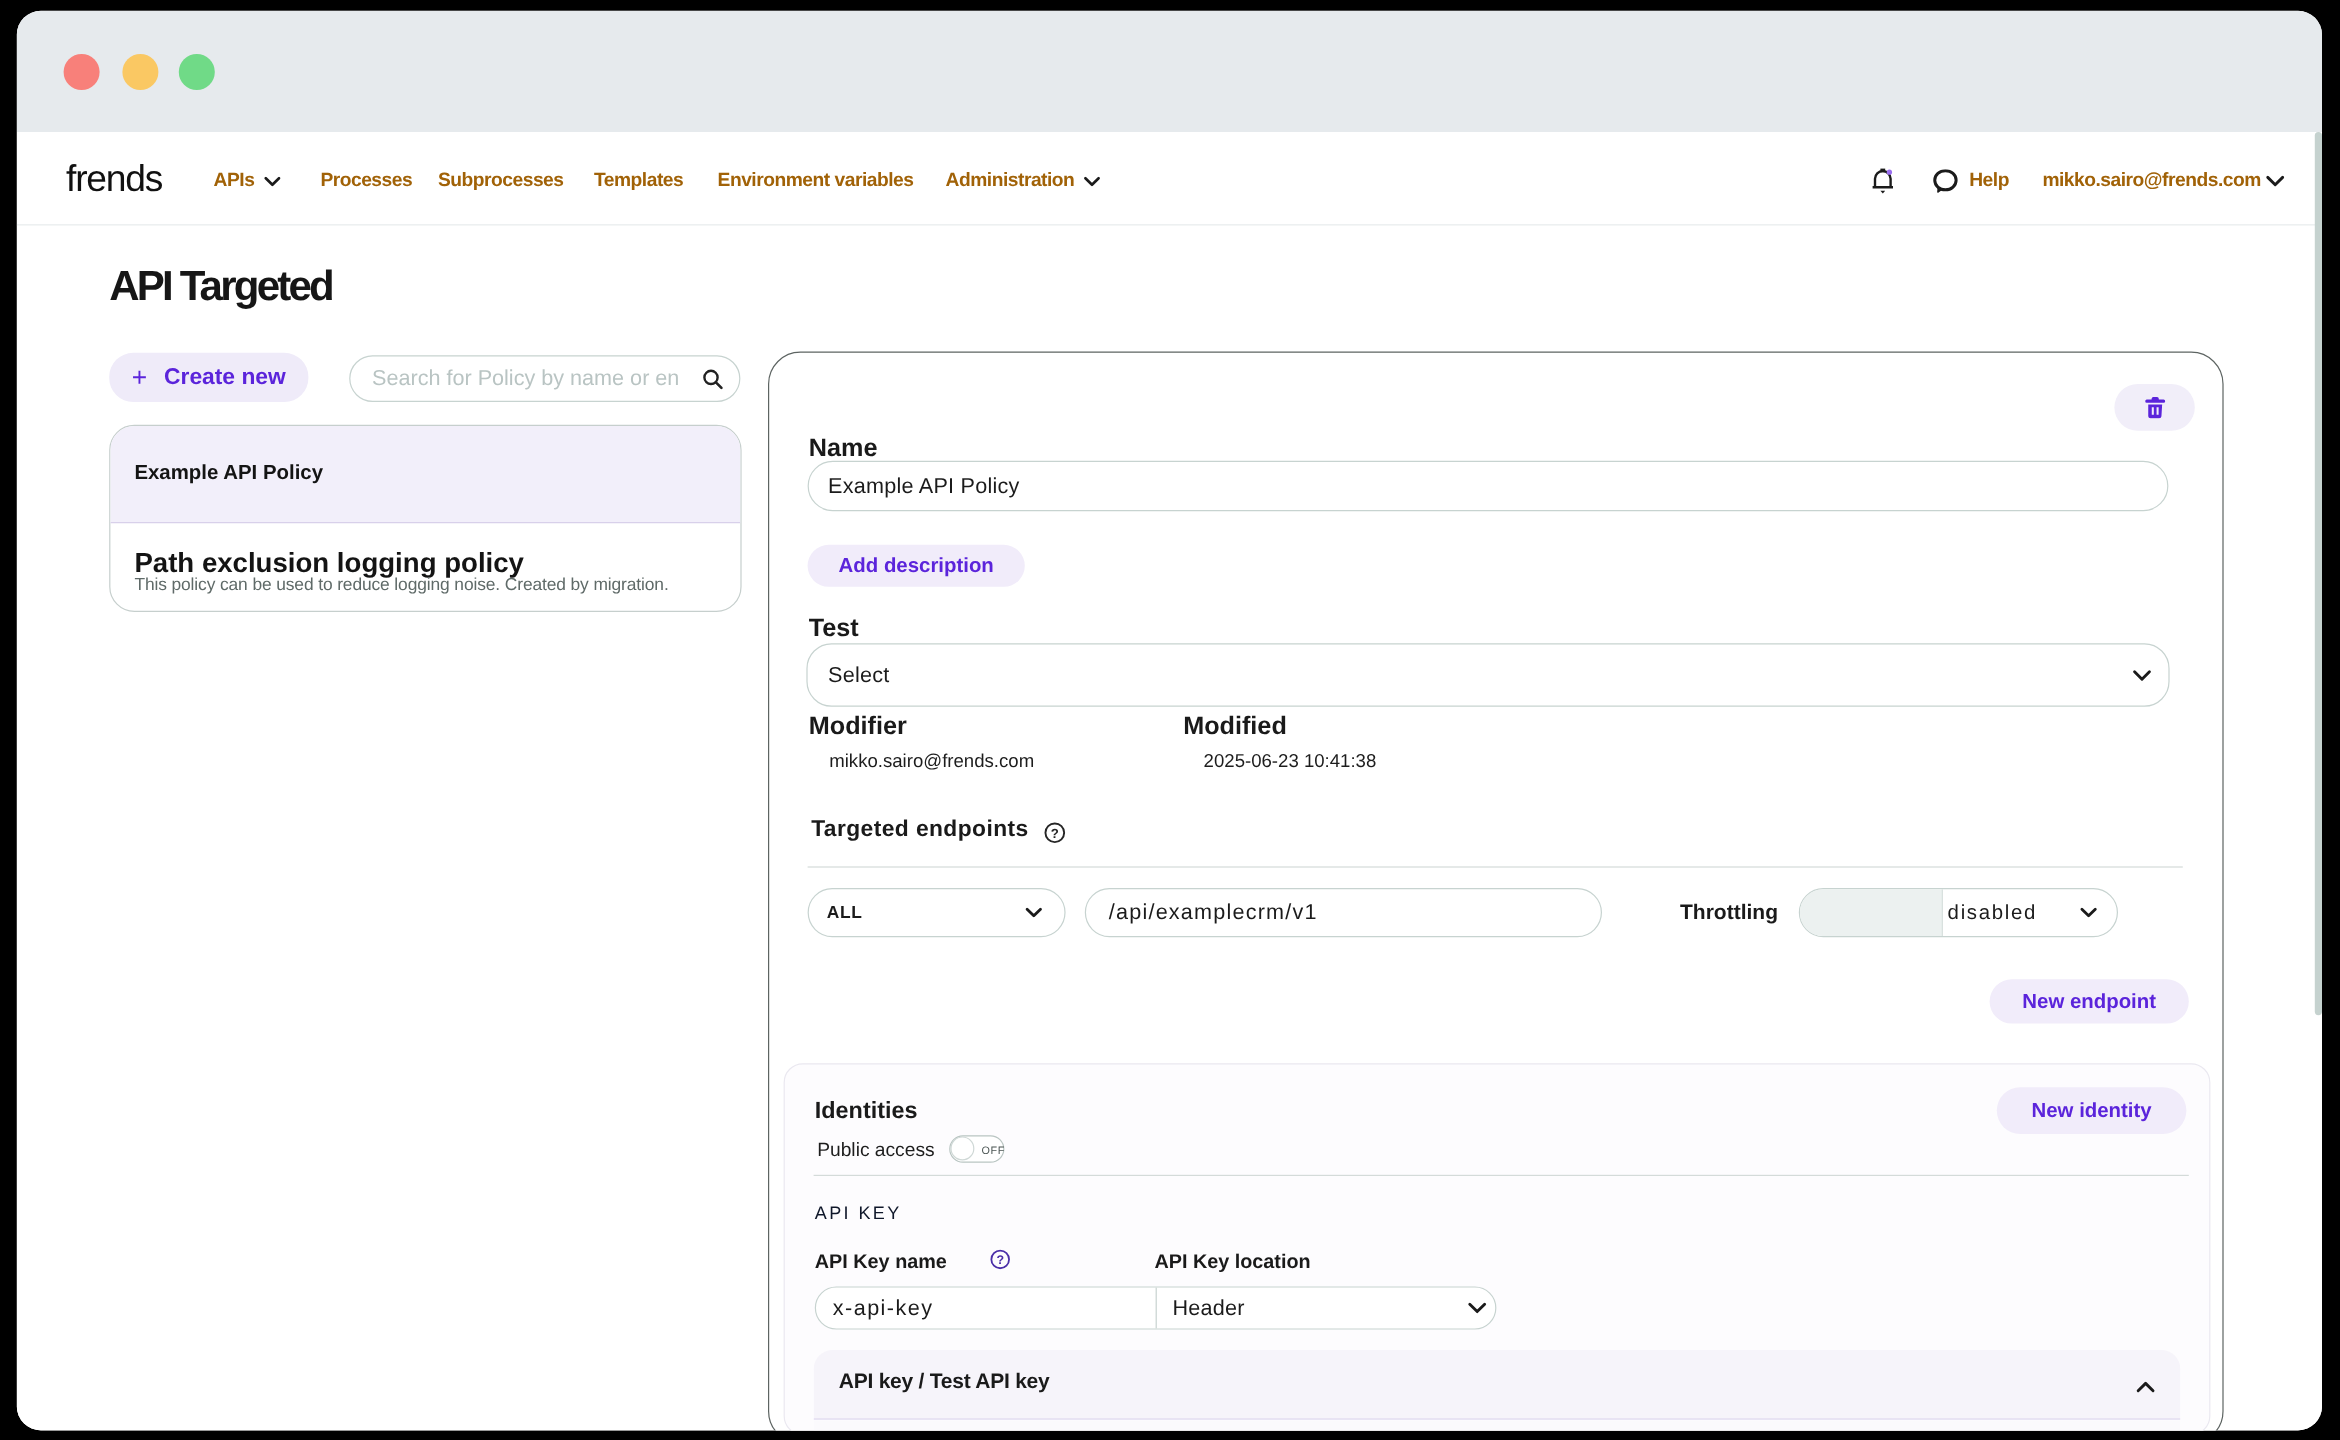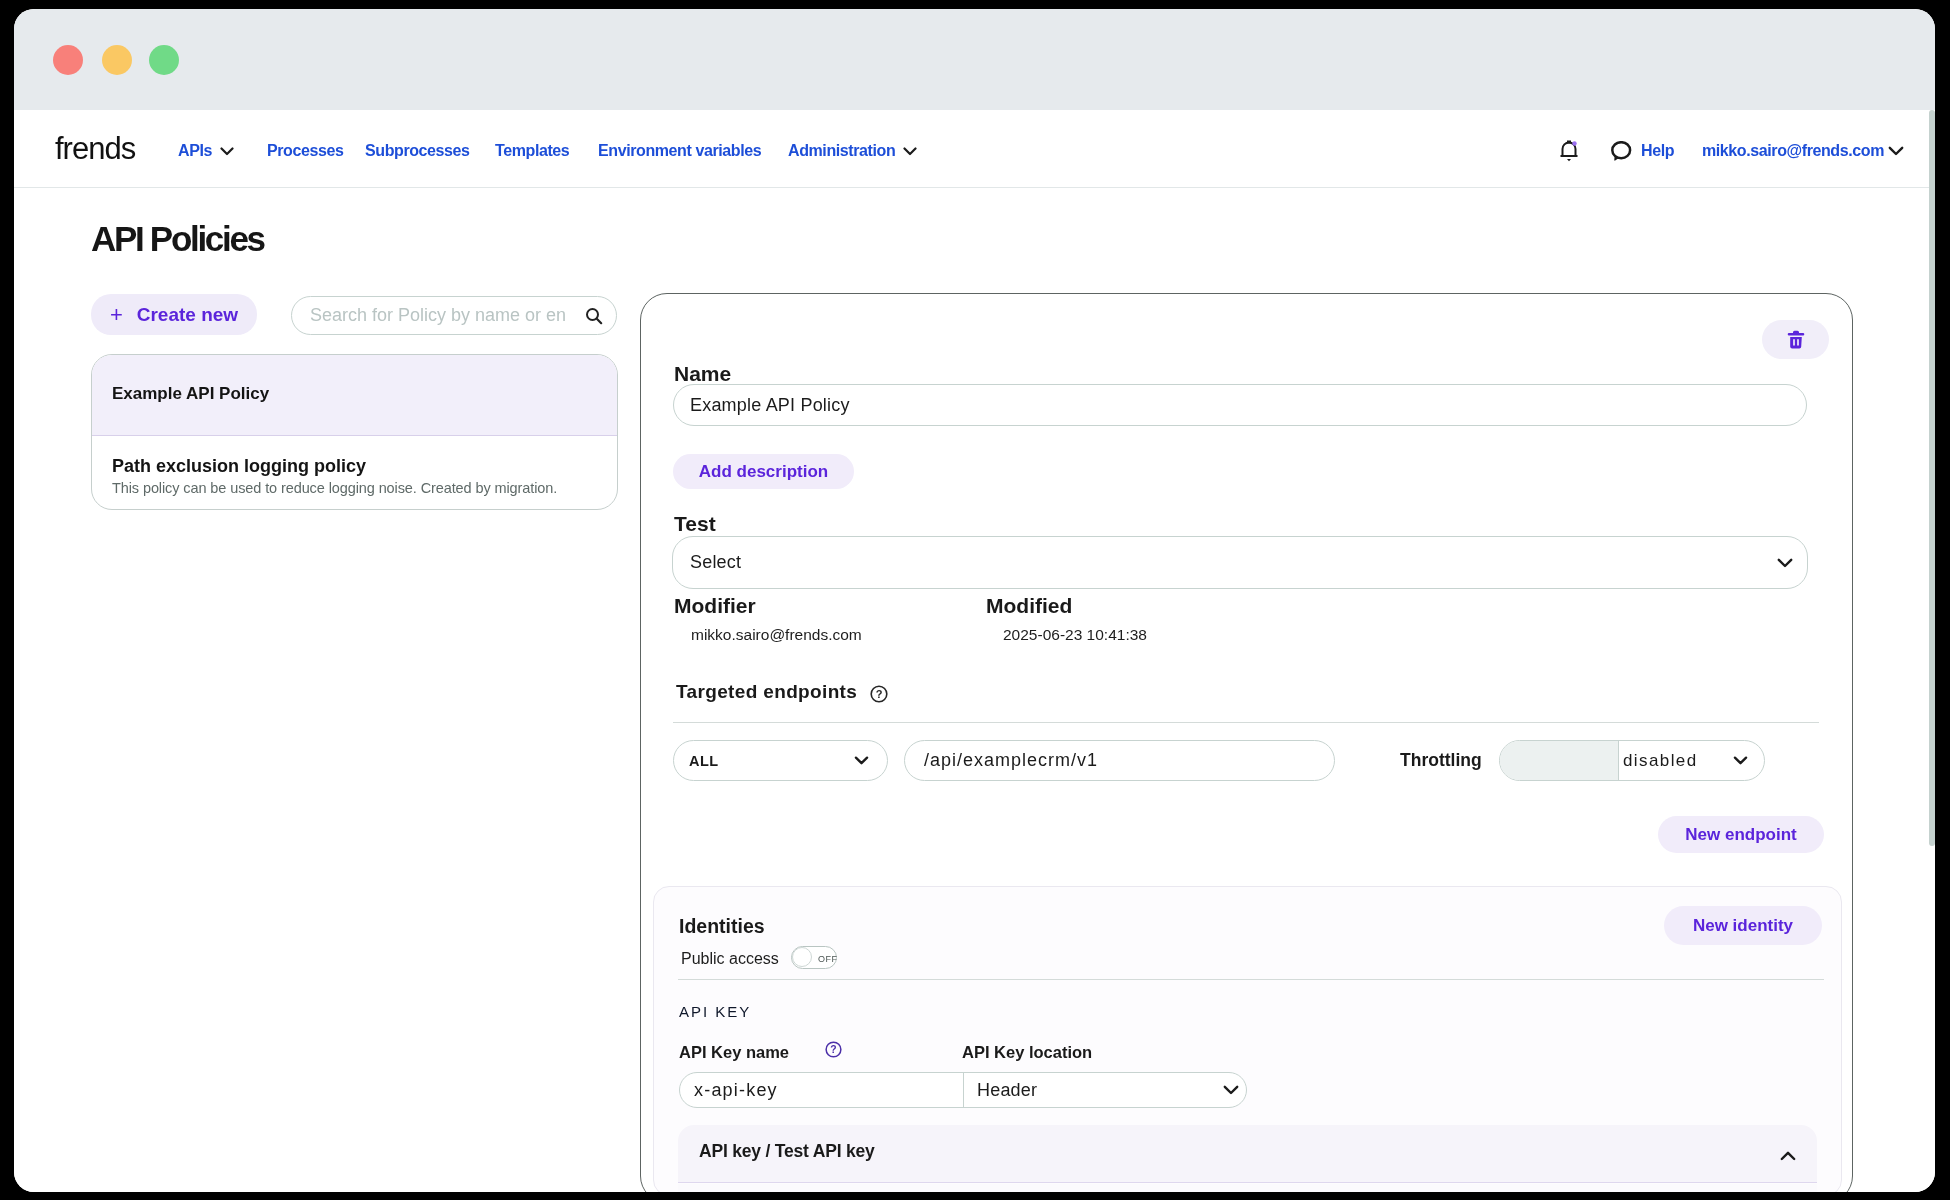--- a/index.html
+++ b/index.html
@@ -1,32 +1,32 @@
 <!DOCTYPE html>
 <html><head>
 <meta charset="utf-8">
 <style>
 * { margin:0; padding:0; box-sizing:border-box; }
 html,body { width:1950px; height:1200px; background:#000; font-family:"Liberation Sans", sans-serif; }
 .win { position:absolute; left:14px; top:9px; width:1921px; height:1183px; background:#fff; border-radius:20px; overflow:hidden; }
 .topbar { position:absolute; left:0; top:0; width:100%; height:101px; background:#e6eaed; }
 .dot { position:absolute; top:36px; width:30px; height:30px; border-radius:50%; }
 .nav { position:absolute; left:0; top:101px; width:100%; height:78px; background:#fff; border-bottom:1px solid #e2e7e8; }
-.navitem { position:absolute; top:2px; height:78px; display:flex; align-items:center; font-size:16px; font-weight:700; color:#1d4ed8; white-space:nowrap; letter-spacing:-0.4px; }
+.navitem { position:absolute; top:2px; height:78px; display:flex; align-items:center; font-size:16px; font-weight:700; color:#a16207; white-space:nowrap; letter-spacing:-0.4px; }
 .logo { position:absolute; left:41px; top:0; height:78px; display:flex; align-items:center; font-size:31px; font-weight:400; letter-spacing:-1px; color:#111; }
 .content { position:absolute; left:0; top:179px; width:100%; height:1004px; background:#fff; }
 h1 { position:absolute; left:77px; top:209px; font-size:35px; font-weight:700; color:#161616; letter-spacing:-2.3px; }
 .pillbtn { position:absolute; display:flex; align-items:center; justify-content:center; background:#efeBf9; color:#5b24db; font-weight:700; border-radius:20px; }
 .createnew { left:77px; top:285px; width:166px; height:41px; font-size:19px; }
 .search { position:absolute; left:277px; top:287px; width:326px; height:39px; border:1.5px solid #c7d3d0; border-radius:19.5px; display:flex; align-items:center; }
 .search .ph { color:#b9c4c3; font-size:18px; padding-left:18px; white-space:nowrap; overflow:hidden; width:288px; }
 .listcard { position:absolute; left:77px; top:345px; width:527px; height:156px; border:1px solid #c6cfcd; border-radius:21px; overflow:hidden; background:#fff; }
 .rowsel { position:absolute; left:0; top:0; width:100%; height:81px; background:#f2effa; border-bottom:1px solid #d8d0ea; }
 .rowsel .t { position:absolute; left:20px; top:29px; font-size:17px; font-weight:700; color:#141414; }
-.row2t { position:absolute; left:20px; top:101px; font-size:18px; font-weight:700; color:#141414; }
+.row2t { position:absolute; left:20px; top:101px; font-size:23px; font-weight:700; color:#141414; }
 .row2d { position:absolute; left:20px; top:125px; font-size:14.5px; color:#5f6a68; letter-spacing:-0.1px; }
 .panel { position:absolute; left:626px; top:284px; width:1213px; height:910px; border:1px solid #5d6462; border-radius:27px; background:#fff; }
 .label { position:absolute; font-size:21px; font-weight:700; color:#1a1a1a; white-space:nowrap; }
 .inputbox { position:absolute; border:1.5px solid #c7d3d0; border-radius:21px; background:#fff; display:flex; align-items:center; font-size:18px; letter-spacing:0.2px; color:#1b1b1b; }
 .trash { position:absolute; left:1121px; top:26px; width:67px; height:39px; background:#f1eef9; border-radius:19.5px; display:flex; align-items:center; justify-content:center; }
 .lavpill { position:absolute; background:#f1ecfa; color:#5b24db; font-weight:700; font-size:17px; display:flex; align-items:center; justify-content:center; }
 .gray { color:#3c4543; font-size:15.5px; position:absolute; white-space:nowrap; }
 .hr { position:absolute; height:1px; background:#d4dbd9; }
 .idcard { position:absolute; left:12px; top:592px; width:1189px; height:310px; background:#fdfcfe; border:1px solid #eae8f0; border-radius:16px; }
 .toggle { position:absolute; left:137px; top:59px; width:46px; height:23px; border:1.5px solid #b9c5c2; border-radius:12px; background:#fff; }
@@ -74,21 +74,21 @@
     </div>
     <div class="navitem" style="left:1627px;">Help</div>
     <div class="navitem" style="left:1688px;">mikko.sairo@frends.com</div>
     <div class="navitem" style="left:1874px;">
         <svg width="16" height="10" viewBox="0 0 16 10">
           <polyline points="1.8,1.8 8,8 14.2,1.8" fill="none" stroke="#1b1b1b" stroke-width="2.4" stroke-linecap="round" stroke-linejoin="round"></polyline>
         </svg>
       </div>
   </div>
   <div class="content">
-    <h1 style="top:31px;">API Policies</h1>
+    <h1 style="top:31px;">API Targeted</h1>
     <div class="pillbtn createnew" style="top:106px;"><span style="font-weight:400;font-size:22px;margin-right:14px;">+</span>Create new</div>
     <div class="search" style="top:108px;">
       <span class="ph">Search for Policy by name or en</span>
       <svg width="18" height="18" viewBox="0 0 18 18" style="position:absolute;right:13px;">
           <circle cx="7.5" cy="7.5" r="5.5" fill="none" stroke="#222" stroke-width="2"></circle>
           <line x1="11.8" y1="11.8" x2="16.2" y2="16.2" stroke="#222" stroke-width="2.2" stroke-linecap="round"></line>
         </svg>
     </div>
     <div class="listcard" style="top:166px;">
       <div class="rowsel">

